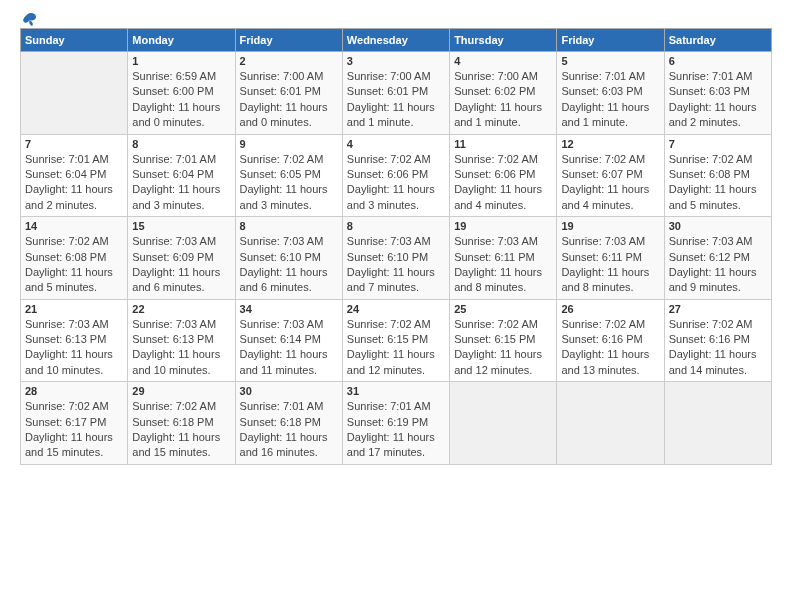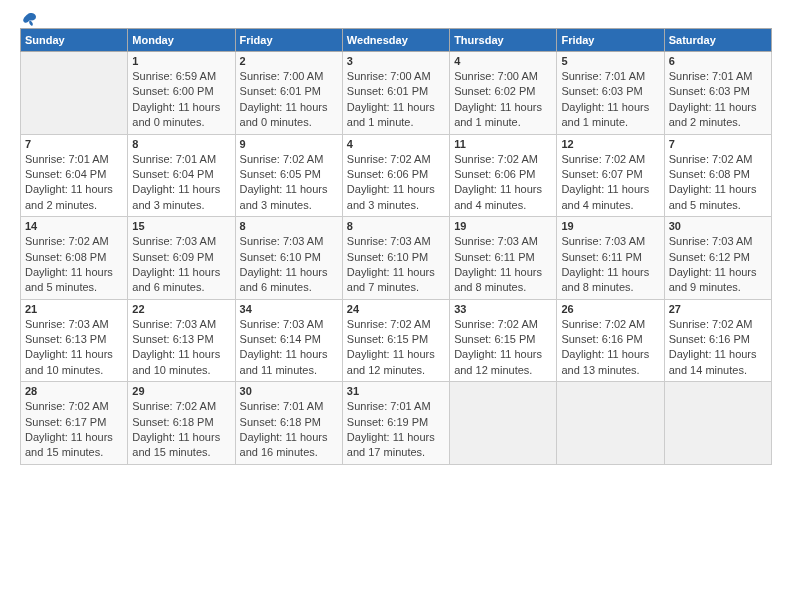--- a/index.html
+++ b/index.html
@@ -221,21 +221,21 @@
           </td>
           <td>
             <span class="day-number">34</span>
             <div class="day-info">Sunrise: 7:03 AM<br>Sunset: 6:14 PM<br>Daylight: 11 hours<br>and 11 minutes.</div>
           </td>
           <td>
             <span class="day-number">24</span>
             <div class="day-info">Sunrise: 7:02 AM<br>Sunset: 6:15 PM<br>Daylight: 11 hours<br>and 12 minutes.</div>
           </td>
           <td>
-            <span class="day-number">33</span>
+            <span class="day-number">25</span>
             <div class="day-info">Sunrise: 7:02 AM<br>Sunset: 6:15 PM<br>Daylight: 11 hours<br>and 12 minutes.</div>
           </td>
           <td>
             <span class="day-number">26</span>
             <div class="day-info">Sunrise: 7:02 AM<br>Sunset: 6:16 PM<br>Daylight: 11 hours<br>and 13 minutes.</div>
           </td>
           <td>
             <span class="day-number">27</span>
             <div class="day-info">Sunrise: 7:02 AM<br>Sunset: 6:16 PM<br>Daylight: 11 hours<br>and 14 minutes.</div>
           </td>

